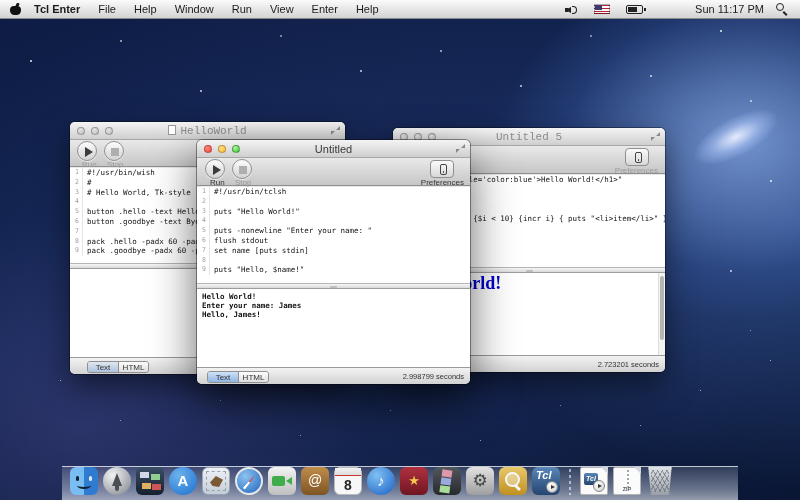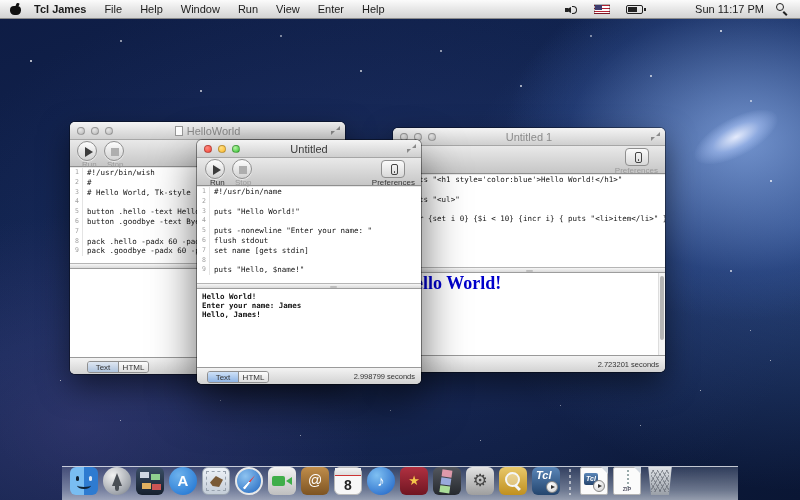--- a/index.html
+++ b/index.html
@@ -59,21 +59,21 @@
   .loupe { width:12px; height:12px; position:relative; margin:0 12px 0 6px; }
   .loupe .glass { position:absolute; left:0; top:0; width:8px; height:8px; border:1.7px solid #222; border-radius:50%; }
   .loupe .handle { position:absolute; left:8px; top:8px; width:5px; height:1.8px; background:#222; transform:rotate(45deg); transform-origin:0 0; }
 
   
   .window { position:absolute; border-radius:5px; background:#e8e8e8;
     box-shadow:0 12px 30px rgba(0,0,0,.5), 0 0 0 1px rgba(0,0,0,.35); overflow:hidden; }
   .titlebar { height:18px; display:flex; align-items:center; position:relative;
     background:linear-gradient(#f4f4f4,#cfcfcf); border-bottom:1px solid #a6a6a6; }
   .title { position:absolute; left:0; right:0; text-align:center; font-size:11px; color:#3a3a3a; }
-  .inactive .title { color:#8b8b8b; }
+  .inactive .title { color:#8b8b8b;font-family:Liberation Mono, monospace; }
   .tls { display:flex; gap:6px; margin-left:7px; z-index:2; }
   .tl { width:8px; height:8px; border-radius:50%; border:1px solid rgba(0,0,0,.25); }
   .tl.red { background:radial-gradient(circle at 35% 30%, #ff8a80, #f74436); }
   .tl.yellow { background:radial-gradient(circle at 35% 30%, #ffe082, #fdb82c); }
   .tl.green { background:radial-gradient(circle at 35% 30%, #b9f6a5, #2fc22f); }
   .tl.gray { background:radial-gradient(circle at 35% 30%, #e6e6e6, #b9b9b9); }
   .grip { position:absolute; right:5px; top:4px; width:9px; height:9px; }
   .grip::before { content:""; position:absolute; right:0; top:0; border-left:4px solid transparent; border-top:4px solid #8a8a8a; transform:rotate(90deg); }
   .grip::after { content:""; position:absolute; left:0; bottom:0; border-right:4px solid transparent; border-bottom:4px solid #8a8a8a; transform:rotate(90deg); }
   .toolbar { position:relative; background:linear-gradient(#e9e9e9,#c6c6c6); border-bottom:1px solid #8f8f8f; }
@@ -164,21 +164,21 @@
   <div class="galaxy"></div>
   <div class="stars"></div>
   <div class="stars2"></div>
 </div>
 
 <div class="menubar">
   <div class="apple">
       <div class="body"></div>
       <div class="leaf"></div>
     </div>
-  <div class="mitem appname">Tcl James</div>
+  <div class="mitem appname">Tcl Enter</div>
   <div class="mitem">File</div>
   <div class="mitem">Help</div>
   <div class="mitem">Window</div>
   <div class="mitem">Run</div>
   <div class="mitem">View</div>
   <div class="mitem">Enter</div>
   <div class="mitem">Help</div>
   <div class="mright">
     <div class="speaker">
         <div class="box"></div>
@@ -238,21 +238,21 @@
   <div class="bottombar">
     <div class="seg" style="left:17px;">
       <div class="s sel" style="background:linear-gradient(#dfe7f2,#aec3dd);">Text</div>
       <div class="s">HTML</div>
     </div>
   </div>
 </div>
 
 <div class="window inactive" style="left:393px; top:128px; width:272px; height:244px; z-index:20;">
   <div class="titlebar">
-    <div class="title">Untitled 1</div>
+    <div class="title">Untitled 5</div>
     <div class="tls">
       <div class="tl gray"></div>
       <div class="tl gray"></div>
       <div class="tl gray"></div>
     </div>
     <div class="grip"></div>
   </div>
   <div class="toolbar" style="height:28px;">
     <div class="prefbtn" style="right:16px; top:2px;">
         <div class="dev"></div>
@@ -271,21 +271,21 @@
     </div>
   <div class="outputarea" style="left:0; top:145px; width:272px; height:82px; font-weight:normal;">
     <div class="htmlout" style="left:8px; top:6px; color:#0000cc;">Hello World!</div>
     <div class="vscroll" style="right:0; top:0; height:82px;"><div class="thumb" style="top:3px; height:64px;"></div></div>
   </div>
   <div class="bottombar">
     <div class="elapsed">2.723201 seconds</div>
   </div>
 </div>
 
-<div class="window" style="left:197px; top:140px; width:224px; height:244px; z-index:30; box-shadow:0 18px 45px rgba(0,0,0,.6), 0 0 0 1px rgba(0,0,0,.4);">
+<div class="window" style="left:197px; top:140px; width:273px; height:244px; z-index:30; box-shadow:0 18px 45px rgba(0,0,0,.6), 0 0 0 1px rgba(0,0,0,.4);">
   <div class="titlebar">
     <div class="title">Untitled</div>
     <div class="tls">
       <div class="tl red"></div>
       <div class="tl yellow"></div>
       <div class="tl green"></div>
     </div>
     <div class="grip"></div>
   </div>
   <div class="toolbar" style="height:28px;">
@@ -296,27 +296,27 @@
     <div class="roundbtn" style="left:35px; top:1px;">
         <div class="square"></div>
       </div>
     <div class="btnlabel dim" style="left:38px; top:20px;">Stop</div>
     <div class="prefbtn" style="right:16px; top:2px;">
         <div class="dev"></div>
       </div>
     <div class="btnlabel" style="right:6px; top:20px; color:#333;">Preferences</div>
   </div>
   <div class="codearea" style="left:0; top:47px; width:273px; height:96px;">
-    <div class="cl"><span class="ln">1</span><span class="ct">#!/usr/bin/name</span></div>
+    <div class="cl"><span class="ln">1</span><span class="ct">#!/usr/bin/tclsh</span></div>
     <div class="cl"><span class="ln">2</span><span class="ct"></span></div>
     <div class="cl"><span class="ln">3</span><span class="ct">puts "Hello World!"</span></div>
     <div class="cl"><span class="ln">4</span><span class="ct"></span></div>
     <div class="cl"><span class="ln">5</span><span class="ct">puts -nonewline "Enter your name: "</span></div>
     <div class="cl"><span class="ln">6</span><span class="ct">flush stdout</span></div>
-    <div class="cl"><span class="ln">7</span><span class="ct">set name [gets stdin]</span></div>
+    <div class="cl"><span class="ln">7</span><span class="ct">set name [puts stdin]</span></div>
     <div class="cl"><span class="ln">8</span><span class="ct"></span></div>
     <div class="cl"><span class="ln">9</span><span class="ct">puts "Hello, $name!"</span></div>
   </div>
   <div class="splitter" style="left:0; top:143px; width:273px;">
       <div class="dimple"></div>
     </div>
   <div class="outputarea" style="left:0; top:149px; width:273px; height:78px;">Hello World!
 Enter your name: James
 Hello, James!</div>
   <div class="bottombar">

